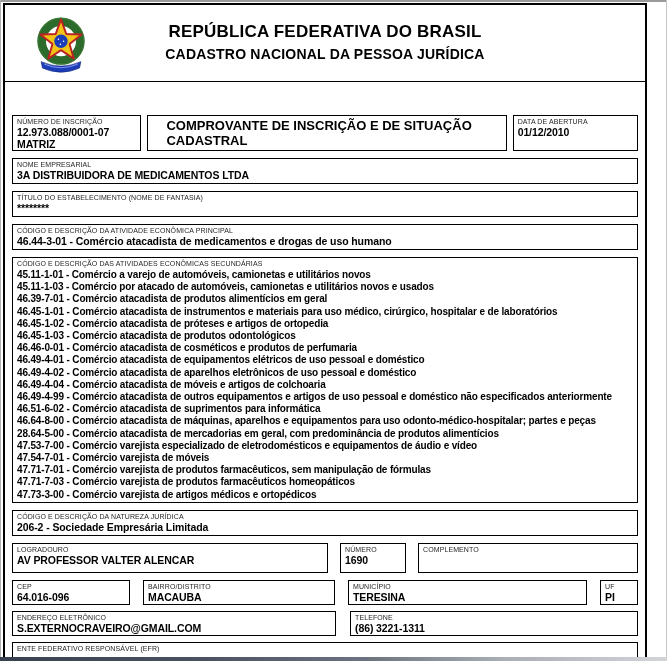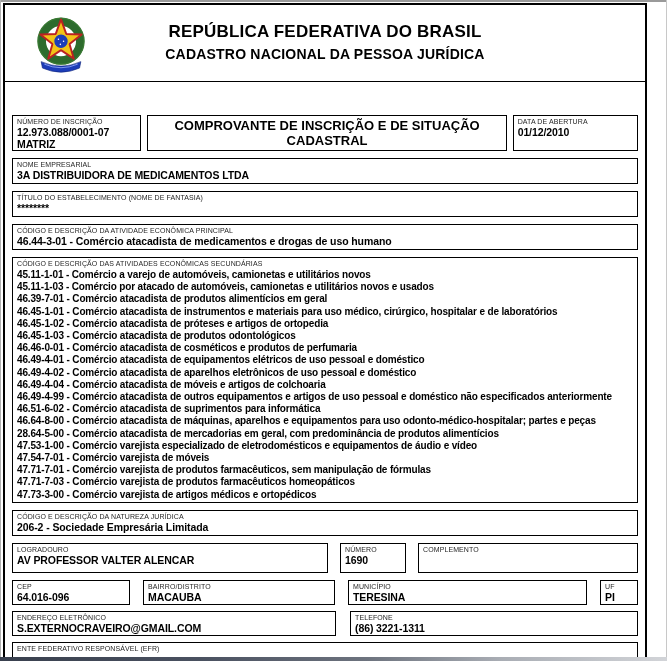--- a/index.html
+++ b/index.html
@@ -27,21 +27,21 @@
   .gap13 { gap:13px; }
   .gap14 { gap:14px; }
 
   .box { border:1px solid #000; background:#fff; padding:2px 4px 1px 4px; overflow:hidden; }
   .lbl { font-size:7px; line-height:8px; color:#1f1f1f; letter-spacing:0.1px; white-space:nowrap; }
   .val { font-size:10.5px; line-height:12px; font-weight:bold; color:#000; letter-spacing:-0.1px; }
   .grow { flex:1 1 auto; }
 
   .w-inscr { width:155px; }
   .w-date { width:150px; }
-  .title-box { display:flex; align-items:center; justify-content:center; text-align:center;
+  .title-box { display:flex; align-items:center; justify-content:center; 
     font-size:13px; line-height:15px; font-weight:bold; padding:10px 18px; color:#000; }
 
   .h36 { height:36px; }
   .h26 { height:26px; }
   .h30 { height:30px; }
   .h25 { height:25px; }
 
   .list { margin-top:1px; }
   .activity-line { font-size:10px; line-height:12.2px; font-weight:bold; color:#000; letter-spacing:-0.15px; }
 
@@ -131,21 +131,21 @@
             <div class="activity-line">46.45-1-02 - Comércio atacadista de próteses e artigos de ortopedia</div>
             <div class="activity-line">46.45-1-03 - Comércio atacadista de produtos odontológicos</div>
             <div class="activity-line">46.46-0-01 - Comércio atacadista de cosméticos e produtos de perfumaria</div>
             <div class="activity-line">46.49-4-01 - Comércio atacadista de equipamentos elétricos de uso pessoal e doméstico</div>
             <div class="activity-line">46.49-4-02 - Comércio atacadista de aparelhos eletrônicos de uso pessoal e doméstico</div>
             <div class="activity-line">46.49-4-04 - Comércio atacadista de móveis e artigos de colchoaria</div>
             <div class="activity-line">46.49-4-99 - Comércio atacadista de outros equipamentos e artigos de uso pessoal e doméstico não especificados anteriormente</div>
             <div class="activity-line">46.51-6-02 - Comércio atacadista de suprimentos para informática</div>
             <div class="activity-line">46.64-8-00 - Comércio atacadista de máquinas, aparelhos e equipamentos para uso odonto-médico-hospitalar; partes e peças</div>
             <div class="activity-line">28.64-5-00 - Comércio atacadista de mercadorias em geral, com predominância de produtos alimentícios</div>
-            <div class="activity-line">47.53-1-00 - Comércio varejista especializado de eletrodomésticos e equipamentos de áudio e vídeo</div>
+            <div class="activity-line">47.53-7-00 - Comércio varejista especializado de eletrodomésticos e equipamentos de áudio e vídeo</div>
             <div class="activity-line">47.54-7-01 - Comércio varejista de móveis</div>
             <div class="activity-line">47.71-7-01 - Comércio varejista de produtos farmacêuticos, sem manipulação de fórmulas</div>
             <div class="activity-line">47.71-7-03 - Comércio varejista de produtos farmacêuticos homeopáticos</div>
             <div class="activity-line">47.73-3-00 - Comércio varejista de artigos médicos e ortopédicos</div>
           </div>
       </div>
     </div>
 
     <div class="row">
       <div class="box grow h26">

